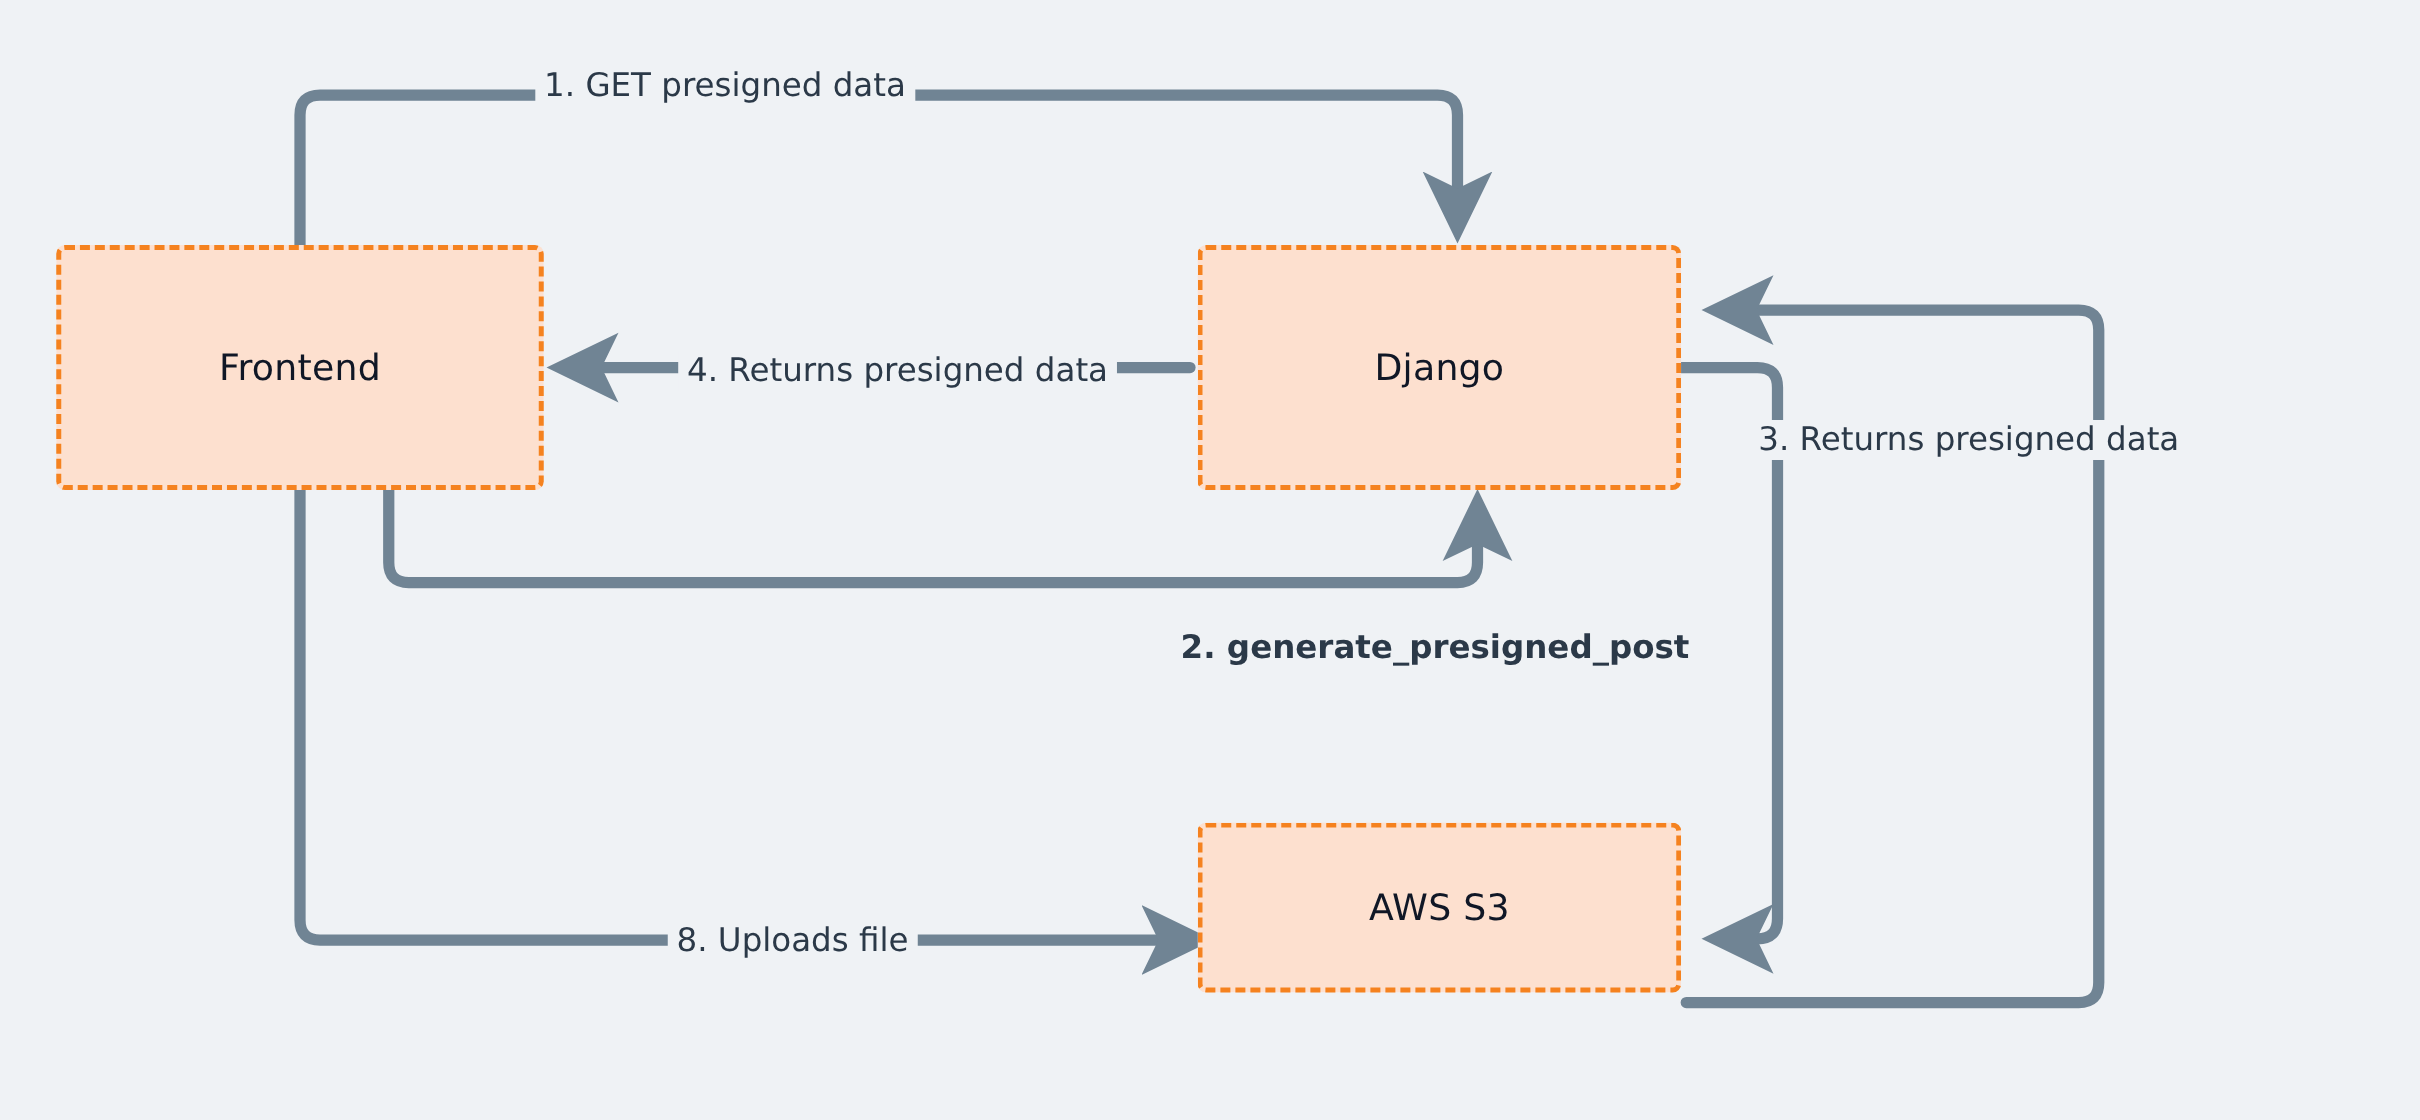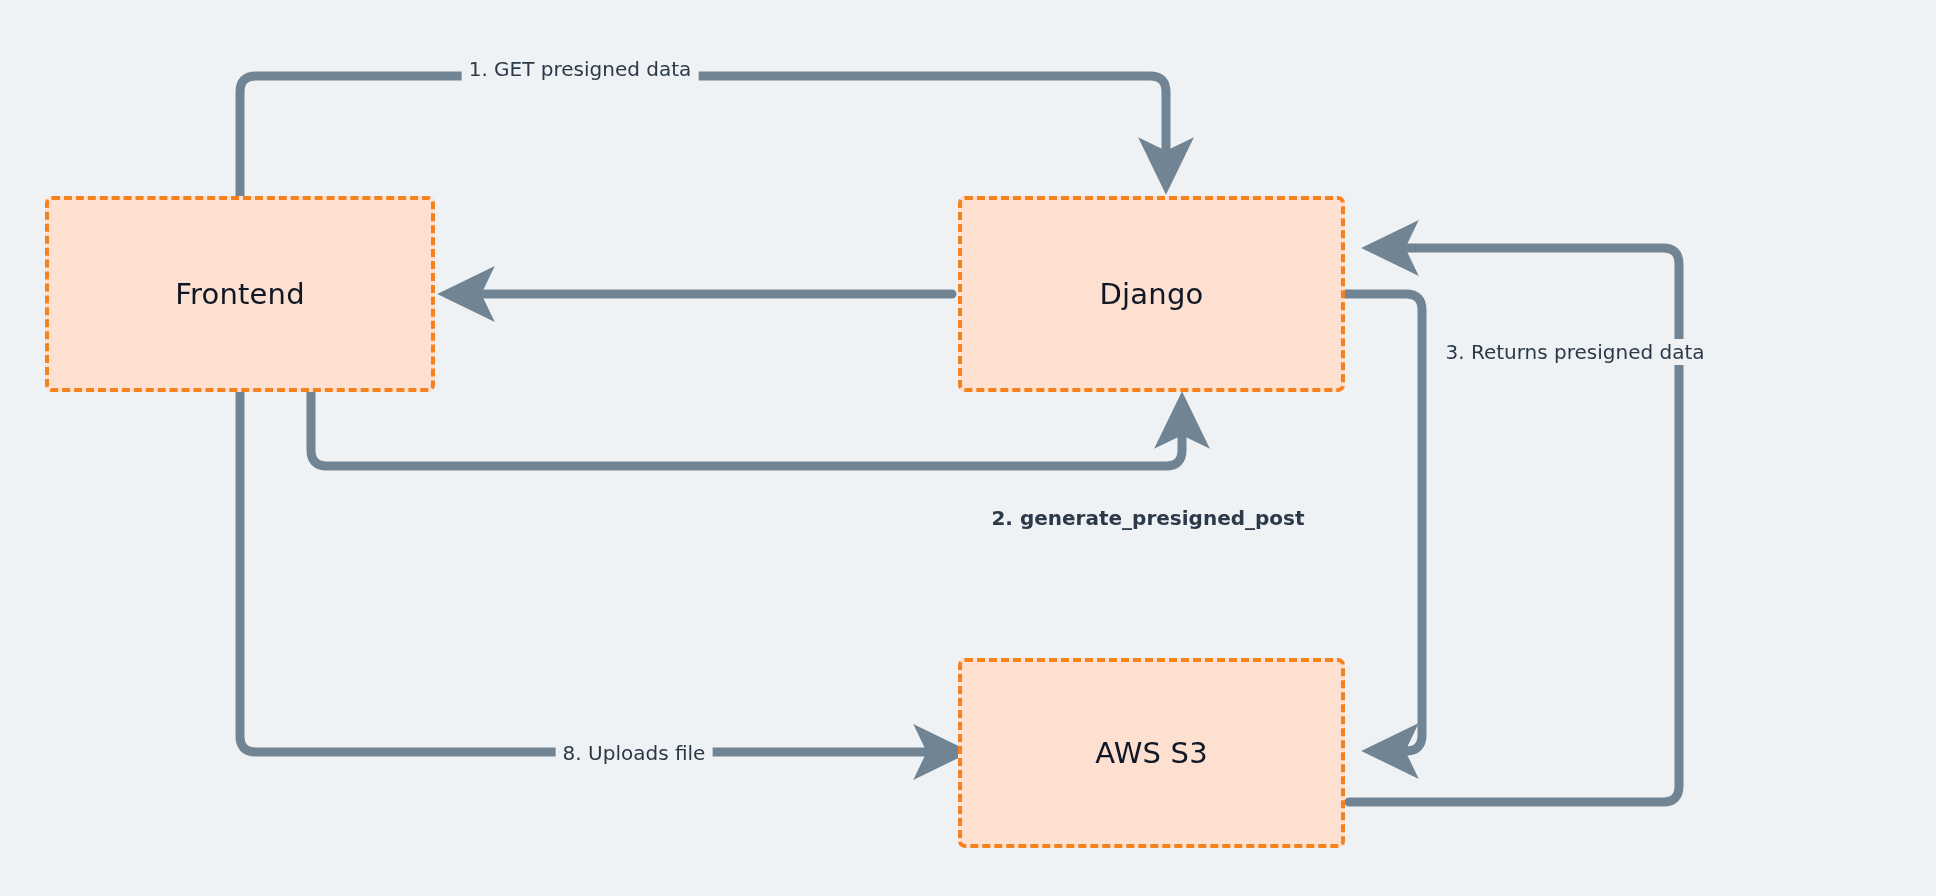--- a/index.html
+++ b/index.html
@@ -36,21 +36,21 @@
     justify-content: center;
     color: #101726;
     font-size: 29px;
     font-family: "DejaVu Sans", sans-serif;
     letter-spacing: 0.2px;
     text-align: right;
   }
   .edge-label {
     position: absolute;
     color: #2b3948;
-    font-size: 20px;
+    font-size: 26px;
     font-family: "DejaVu Sans", sans-serif;
     white-space: pre;
     background: #eff2f5;
     line-height: 1;
     padding: 3px 7px;
     transform: translate(-50%, -50%);
   }
 </style>
 </head>
 <body>
@@ -81,27 +81,28 @@
   </svg>
 
   <div class="node" style="left:45px; top:196px; width:390px; height:196px;">
     <span>Frontend</span>
   </div>
 
   <div class="node" style="left:958px; top:196px; width:387px; height:196px;">
     <span>Django</span>
   </div>
 
-  <div class="node" style="left:958px; top:658px; width:387px; height:190px;">
+  <div class="node" style="left:958px; top:658px; width:387px; height:136px;">
     <span>AWS S3</span>
   </div>
 
   <div class="edge-label" style="left:580px; top:69px;">1. GET presigned data</div>
 
   <div class="edge-label" style="left:1148px; top:518px;font-weight:bold;">2. generate_presigned_post</div>
 
   <div class="edge-label" style="left:1575px; top:352px;">3. Returns presigned data</div>
 
+  <div class="edge-label" style="left:718px; top:297px;">4. Returns presigned data</div>
 
   <div class="edge-label" style="left:634px; top:753px;">8. Uploads file</div>
 
 
 </div>
 
 </body></html>

